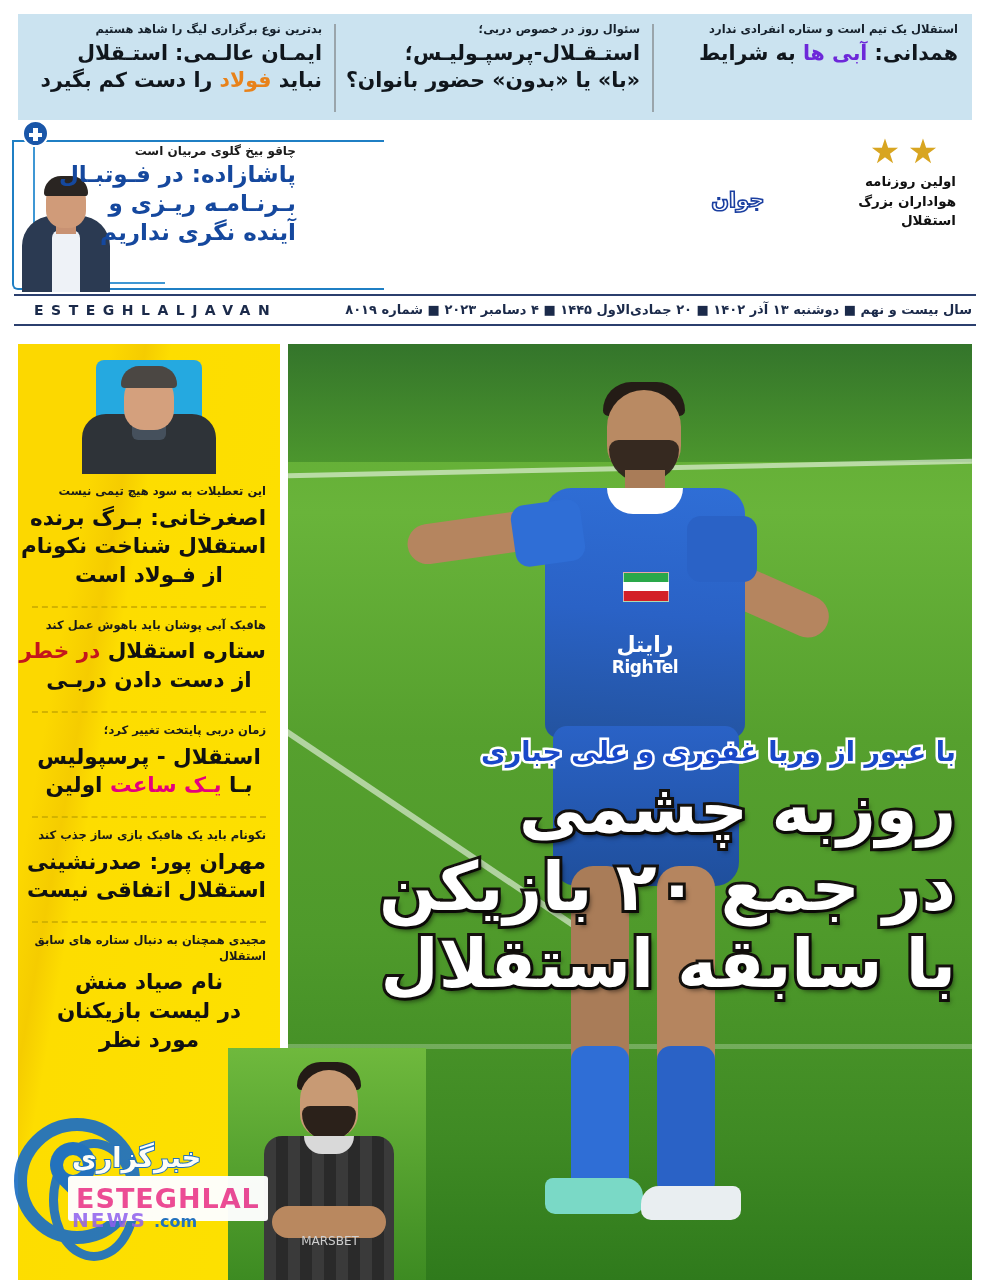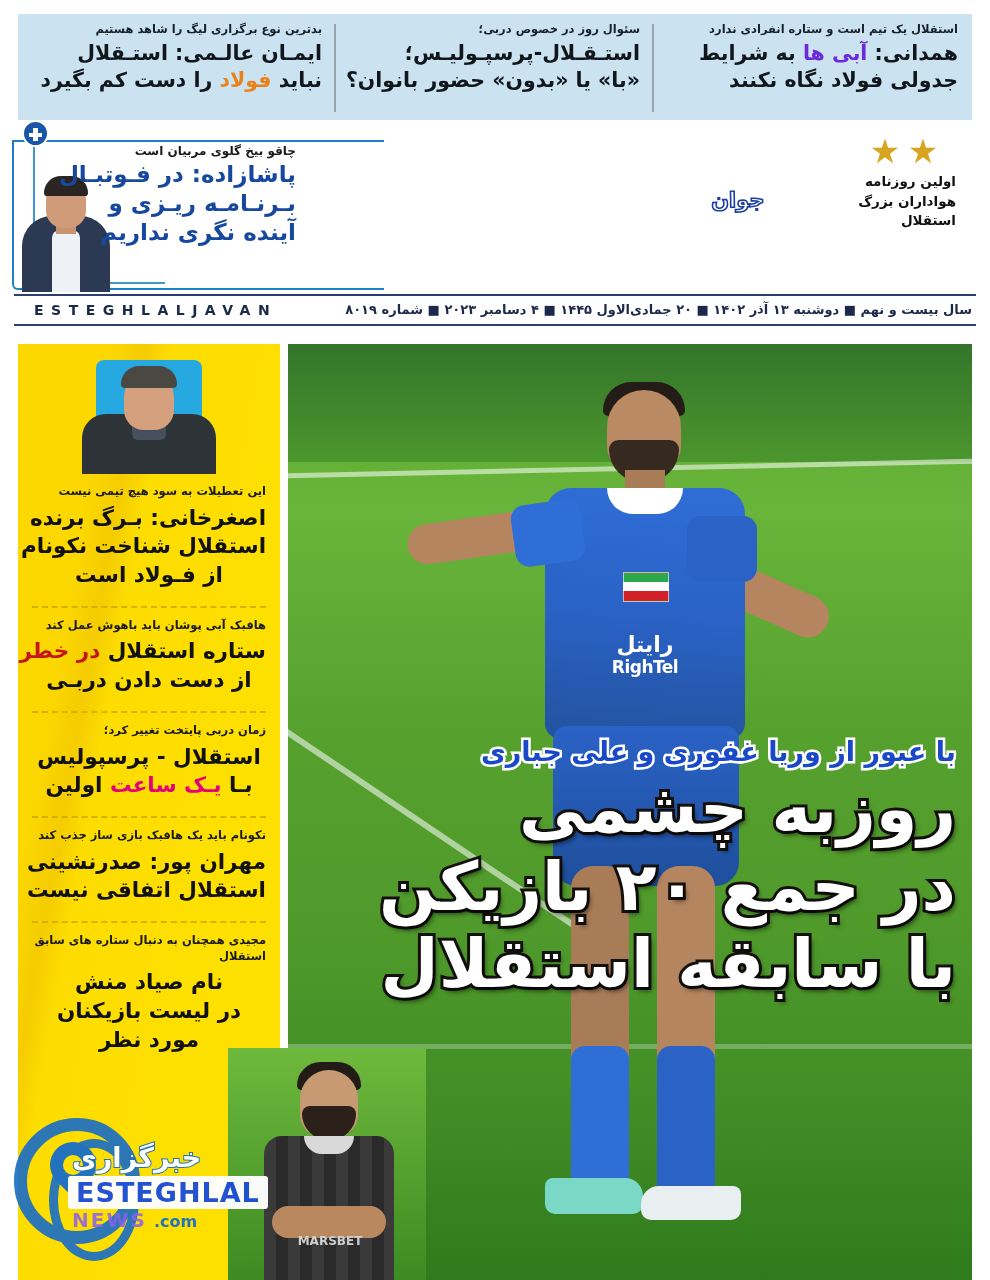--- a/index.html
+++ b/index.html
@@ -273,21 +273,21 @@
   }
   .mini-bg{ position:absolute; left:0; top:0; width:198px; height:232px;
     background:linear-gradient(180deg,#6fb93d,#3d8b22); }
   .mp-head{ position:absolute; left:72px; top:22px; width:58px; height:68px; background:#c89a74; border-radius:29px 29px 24px 24px; }
   .mp-hair{ position:absolute; left:69px; top:14px; width:64px; height:28px; background:#231b16; border-radius:32px 32px 6px 6px; }
   .mp-beard{ position:absolute; left:74px; top:58px; width:54px; height:34px; background:#2b211a; border-radius:8px 8px 26px 26px; }
   .mp-torso{ position:absolute; left:36px; top:88px; width:130px; height:144px;
     background:repeating-linear-gradient(90deg,#3a3a3a 0 12px,#2a2a2a 12px 24px); border-radius:18px 18px 0 0; }
   .mp-collar{ position:absolute; left:76px; top:88px; width:50px; height:18px; background:#d9d9d9; border-radius:0 0 22px 22px; }
   .mp-arms{ position:absolute; left:44px; top:158px; width:114px; height:32px; background:#b9885f; border-radius:16px; }
-  .mp-brand{ position:absolute; left:56px; top:186px; width:92px; text-align:center; color:#cfcfcf; font-size:12px; font-weight:700; direction:ltr; }
+  .mp-brand{ position:absolute; left:56px; top:186px; width:92px; text-align:center; color:#cfcfcf; font-size:12px; font-weight:400; direction:ltr; }
 
   
   .headline{
     position:absolute; right:16px; left:16px; top:392px; text-align:right;
     pointer-events:none;
   }
   .hl-kicker{
     font-size:27px; font-weight:700; color:#1948c9; letter-spacing:-0.6px;
     -webkit-text-stroke:5px #ffffff; paint-order:stroke fill;
     margin-bottom:4px; white-space:nowrap;
@@ -318,43 +318,42 @@
   }
   .wm-pin::after{
     content:""; position:absolute; left:13px; top:13px; width:20px; height:20px;
     background:#fde100; border-radius:50%;
   }
   .wm-fa{
     position:absolute; left:62px; top:40px; font-size:27px; font-weight:700;
     color:#ffffff; -webkit-text-stroke:2px #1c6fc4; paint-order:stroke fill;
   }
   .wm-name{
-    position:absolute; left:58px; top:74px; background:#ffffff; color:#1d4ed8;
-    font-size:27px; font-weight:700; letter-spacing:1px; padding:1px 8px;
+    position:absolute; left:58px; top:74px; background:#ffffff; color:#ec4899;
+    font-size:27px; font-weight:700; letter-spacing:1px; padding:7px 8px;
     direction:ltr; border-radius:3px;
   }
   .wm-news{
     position:absolute; left:62px; top:106px; color:#8b5cf6; opacity:.85;
     font-size:20px; font-weight:700; letter-spacing:2px; direction:ltr;
   }
   .wm-com{
     position:absolute; left:144px; top:110px; color:#1c6fc4;
     font-size:16px; font-weight:700; direction:ltr;
   }
 </style>
 </head>
 <body>
 
 <div class="top-strip">
   <div class="top-strip-inner">
 
     <div class="teaser">
       <div class="kicker">استقلال یک تیم است و ستاره انفرادی ندارد</div>
       <div class="tline"><span>همدانی: </span><span class="hl-blue">آبی ها</span><span> به شرایط</span></div>
-      <div class="tline">جدولی فولاد نگاه نکنند</div>
     </div>
 
     <div class="teaser">
       <div class="kicker">سئوال روز در خصوص دربی؛</div>
       <div class="tline">استـقـلال-پرسپـولیـس؛</div>
       <div class="tline">«با» یا «بدون» حضور بانوان؟</div>
     </div>
 
     <div class="teaser">
       <div class="kicker">بدترین نوع برگزاری لیگ را شاهد هستیم</div>

